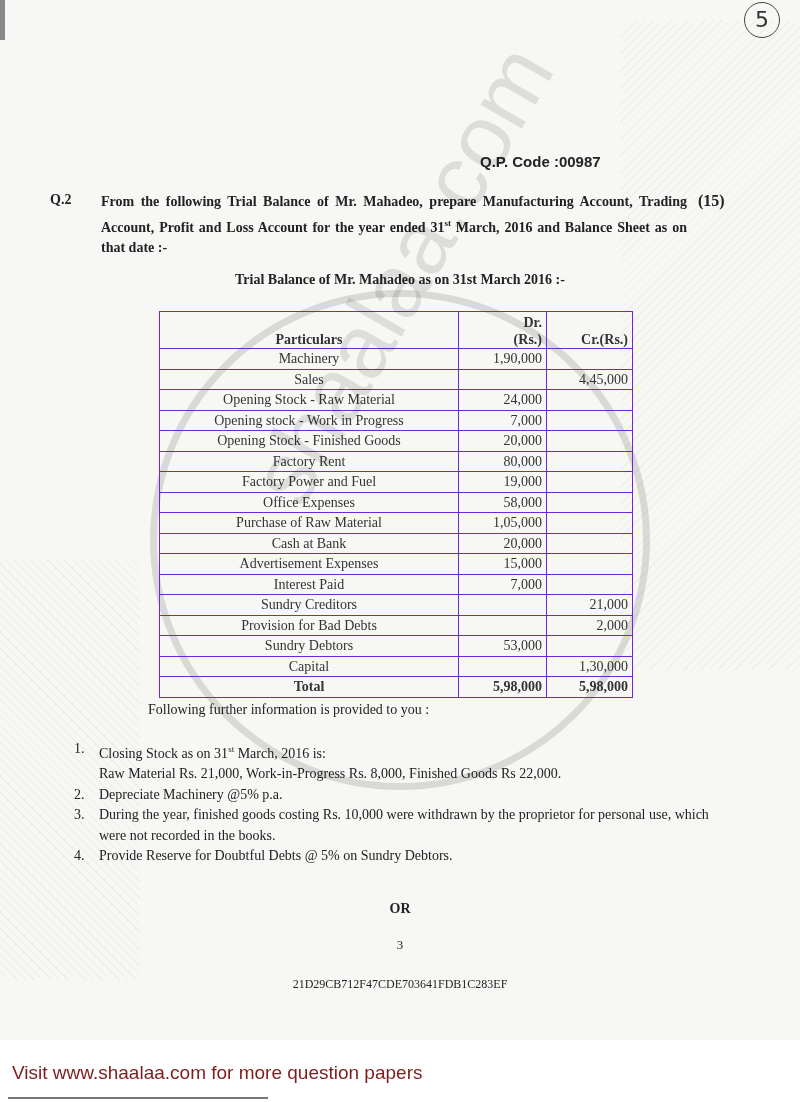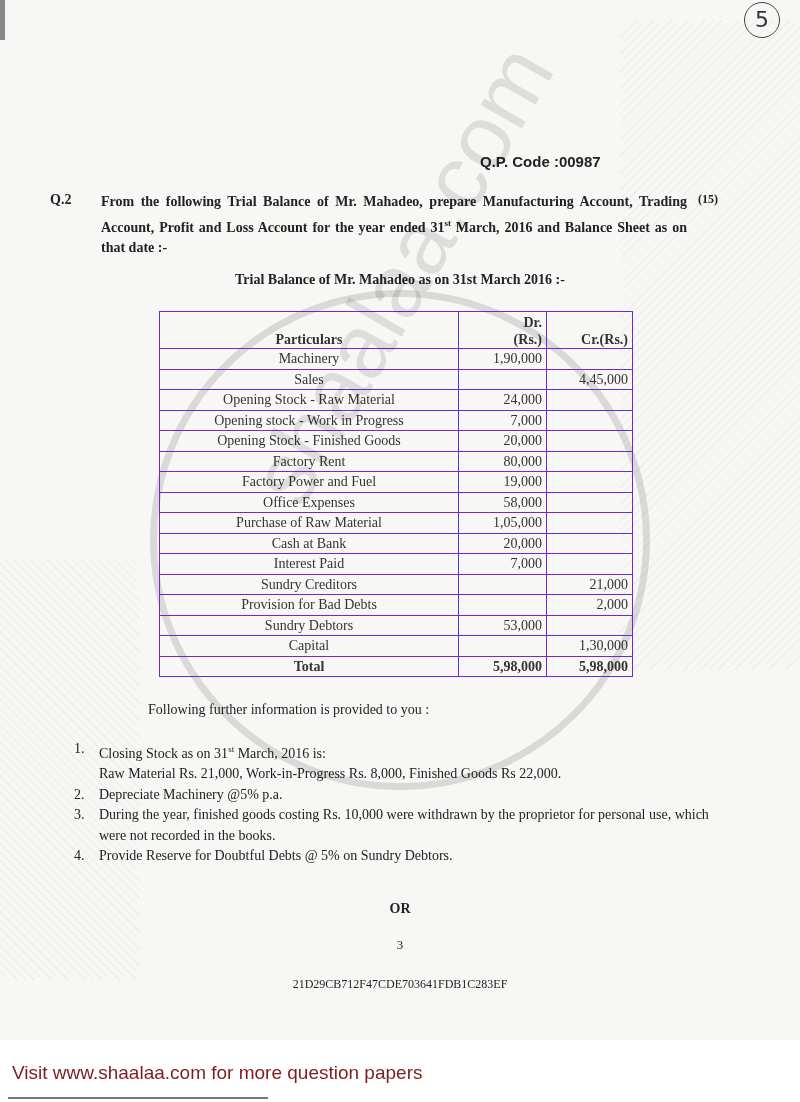--- a/index.html
+++ b/index.html
@@ -29,21 +29,21 @@
       color: #333;
     }
     .header-line {
       position: absolute; left: 36px; top: 35px; font-size: 11.5px; letter-spacing: 0.05px; white-space: nowrap;
     }
     .qp-code {
       position: absolute; left: 480px; top: 153px; font-family: "Liberation Sans", sans-serif;
       font-size: 15px; font-weight: bold; color: #222;
     }
     .q-num { position: absolute; left: 50px; top: 192px; font-weight: bold; font-size: 14px; }
-    .q-marks { position: absolute; left: 698px; top: 192px; font-weight: bold; font-size: 12px; text-align: center; }
+    .q-marks { position: absolute; left: 698px; top: 192px; font-weight: bold; font-size: 16px; text-align: center; }
     .q-text {
       position: absolute; left: 101px; top: 192px; width: 586px;
       font-weight: bold; font-size: 14px; line-height: 20.5px; text-align: justify;
     }
     .tb-title {
       position: absolute; left: 0; width: 800px; top: 272px; text-align: center;
       font-weight: bold; font-size: 14px;
     }
     table.tb {
       position: absolute; left: 159px; top: 311px; border-collapse: collapse;
@@ -158,20 +158,25 @@
           <td class="col-part">Purchase of Raw Material</td>
           <td class="col-dr">1,05,000</td>
           <td class="col-cr"></td>
         </tr>
     <tr>
           <td class="col-part">Cash at Bank</td>
           <td class="col-dr">20,000</td>
           <td class="col-cr"></td>
         </tr>
     <tr>
+          <td class="col-part">Advertisement Expenses</td>
+          <td class="col-dr">15,000</td>
+          <td class="col-cr"></td>
+        </tr>
+    <tr>
           <td class="col-part">Interest Paid</td>
           <td class="col-dr">7,000</td>
           <td class="col-cr"></td>
         </tr>
     <tr>
           <td class="col-part">Sundry Creditors</td>
           <td class="col-dr"></td>
           <td class="col-cr">21,000</td>
         </tr>
     <tr>

